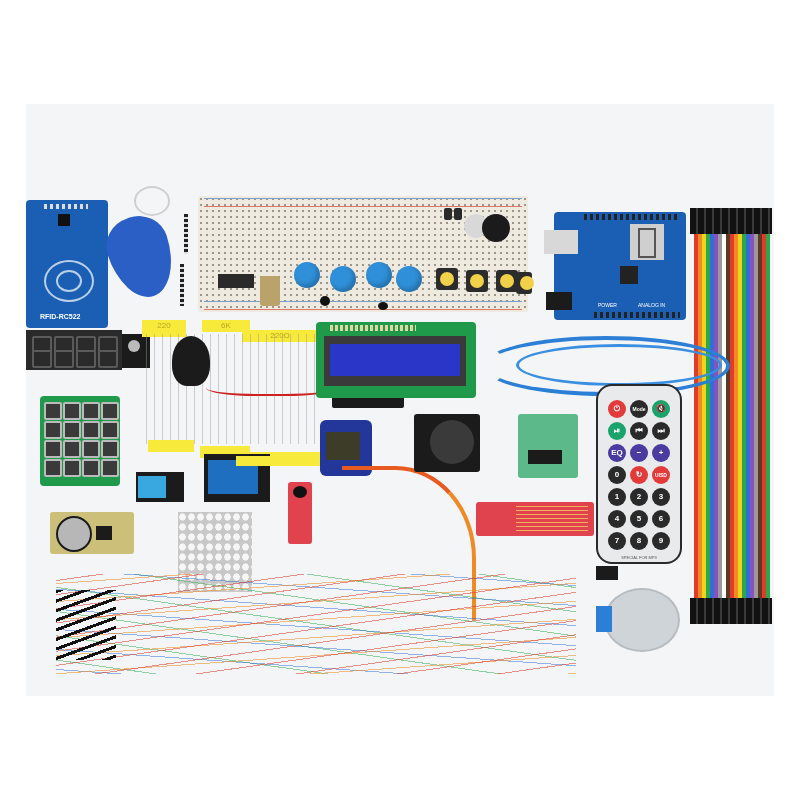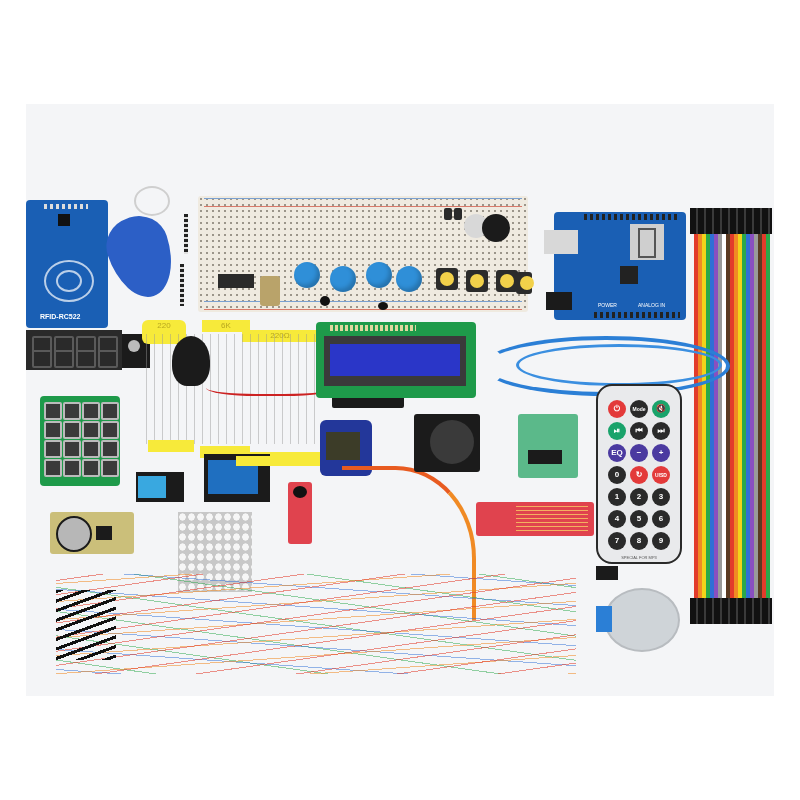--- a/index.html
+++ b/index.html
@@ -120,21 +120,21 @@
   <div class="abs seg4">
     <div class="digit" style="left:6px;"></div>
     <div class="digit" style="left:28px;"></div>
     <div class="digit" style="left:50px;"></div>
     <div class="digit" style="left:72px;"></div>
   </div>
   <div class="abs" style="left:96px;top:230px;width:28px;height:34px;background:#1b1b1b;">
     <div class="abs" style="left:6px;top:6px;width:12px;height:12px;border-radius:50%;background:#bbb;"></div>
   </div>
 
-  <div class="tag" style="left:116px;top:216px;width:44px;height:24px;border-radius:6px;">220</div>
+  <div class="tag" style="left:116px;top:216px;width:44px;height:17px;">220</div>
   <div class="tag" style="left:176px;top:216px;width:48px;height:12px;">6K</div>
   <div class="tag" style="left:216px;top:226px;width:76px;height:12px;">220Ω</div>
   <div class="abs" style="left:120px;top:230px;width:170px;height:110px;background:repeating-linear-gradient(90deg,rgba(150,150,150,.45) 0 1px,transparent 1px 8px);"></div>
   <div class="tag" style="left:122px;top:336px;width:46px;height:12px;"></div>
   <div class="tag" style="left:174px;top:342px;width:50px;height:12px;"></div>
   <div class="tag" style="left:220px;top:348px;width:74px;height:12px;"></div>
 
   <div class="abs" style="left:146px;top:232px;width:38px;height:50px;background:#1b1b1b;border-radius:50% 50% 40% 40%;"></div>
   <div class="abs" style="left:180px;top:272px;width:130px;height:18px;border-bottom:2px solid #c22;border-radius:0 0 40% 40%;"></div>
   <div class="abs" style="left:306px;top:292px;width:72px;height:12px;background:#1b1b1b;border-radius:2px;"></div>

